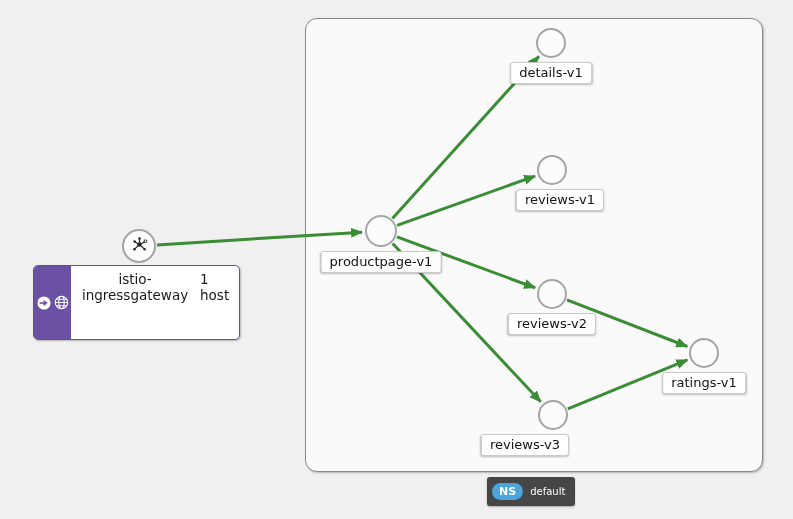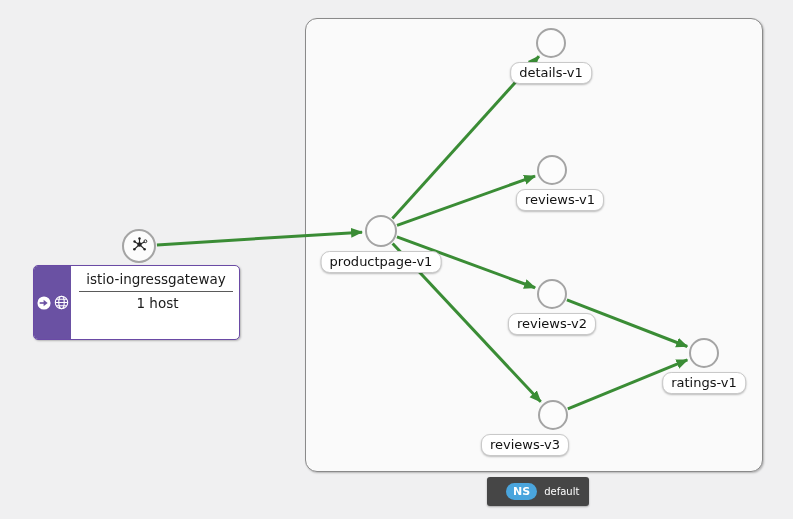--- a/index.html
+++ b/index.html
@@ -14,41 +14,41 @@
   
   svg.edges{position:absolute;left:0;top:0;z-index:2;}
 
   
   .gnode{position:absolute;border-radius:50%;background:#fcfcfc;
     border:2px solid #a4a4a4;box-sizing:border-box;z-index:3;
     display:flex;align-items:center;justify-content:center;}
 
   
   .nlabel{position:absolute;transform:translateX(-50%);z-index:4;
-    background:#ffffff;border:1px solid #c9c9c9;border-radius:9px;
+    background:#ffffff;border:1px solid #c9c9c9;border-radius:3px;
     padding:2px 8px 3px 8px;font-size:13px;color:#121212;white-space:nowrap;
     box-shadow:0 1px 2px rgba(0,0,0,0.25);}
 
   
   .gw-box{position:absolute;left:33px;top:265px;width:207px;height:75px;
     background:#ffffff;border:1.5px solid #6a4aa5;border-radius:5px;
     box-shadow:1px 1px 2px rgba(0,0,0,0.25);box-sizing:border-box;
     display:flex;z-index:4;overflow:hidden;}
   .gw-band{width:37px;background:#6a51a3;display:flex;align-items:center;
     justify-content:center;gap:1px;flex-shrink:0;}
   .gw-band span{display:inline-flex;}
-  .gw-content{flex:1;display:flex;flex-direction:column;padding:5px 4px 4px 6px;box-sizing:border-box;}
+  .gw-content{flex:1;display:flex;flex-direction:row;padding:5px 4px 4px 6px;box-sizing:border-box;}
   .gw-title,.gw-subtitle{text-align:center;font-size:13.5px;color:#1a1a1a;line-height:1.2;}
   .gw-divider{border-top:1px solid #5a5a5a;margin:4px 2px 3px 2px;}
-  .gw-hosts{font-size:13.5px;color:#1a1a1a;text-align:center;padding-left:3px;}
+  .gw-hosts{font-size:13.5px;color:#1a1a1a;text-align:left;padding-left:3px;}
 
   
   .ns-badge{position:absolute;left:487px;top:477px;height:29px;z-index:5;
     background:#464646;border-radius:3px;display:flex;align-items:center;
-    padding:0 10px 0 19px;gap:7px;box-shadow:0 1px 2px rgba(0,0,0,0.3);}
+    padding:0 10px 0 5px;gap:7px;box-shadow:0 1px 2px rgba(0,0,0,0.3);}
   .ns-pill{background:#4aa5dd;color:#fff;font-size:11px;font-weight:bold;
     border-radius:10px;padding:3px 7px;line-height:1;}
   .ns-name{color:#ffffff;font-size:10px;}
 </style>
 </head>
 <body>
 
 <div class="canvas">
 
   <div class="ns-box"></div>

